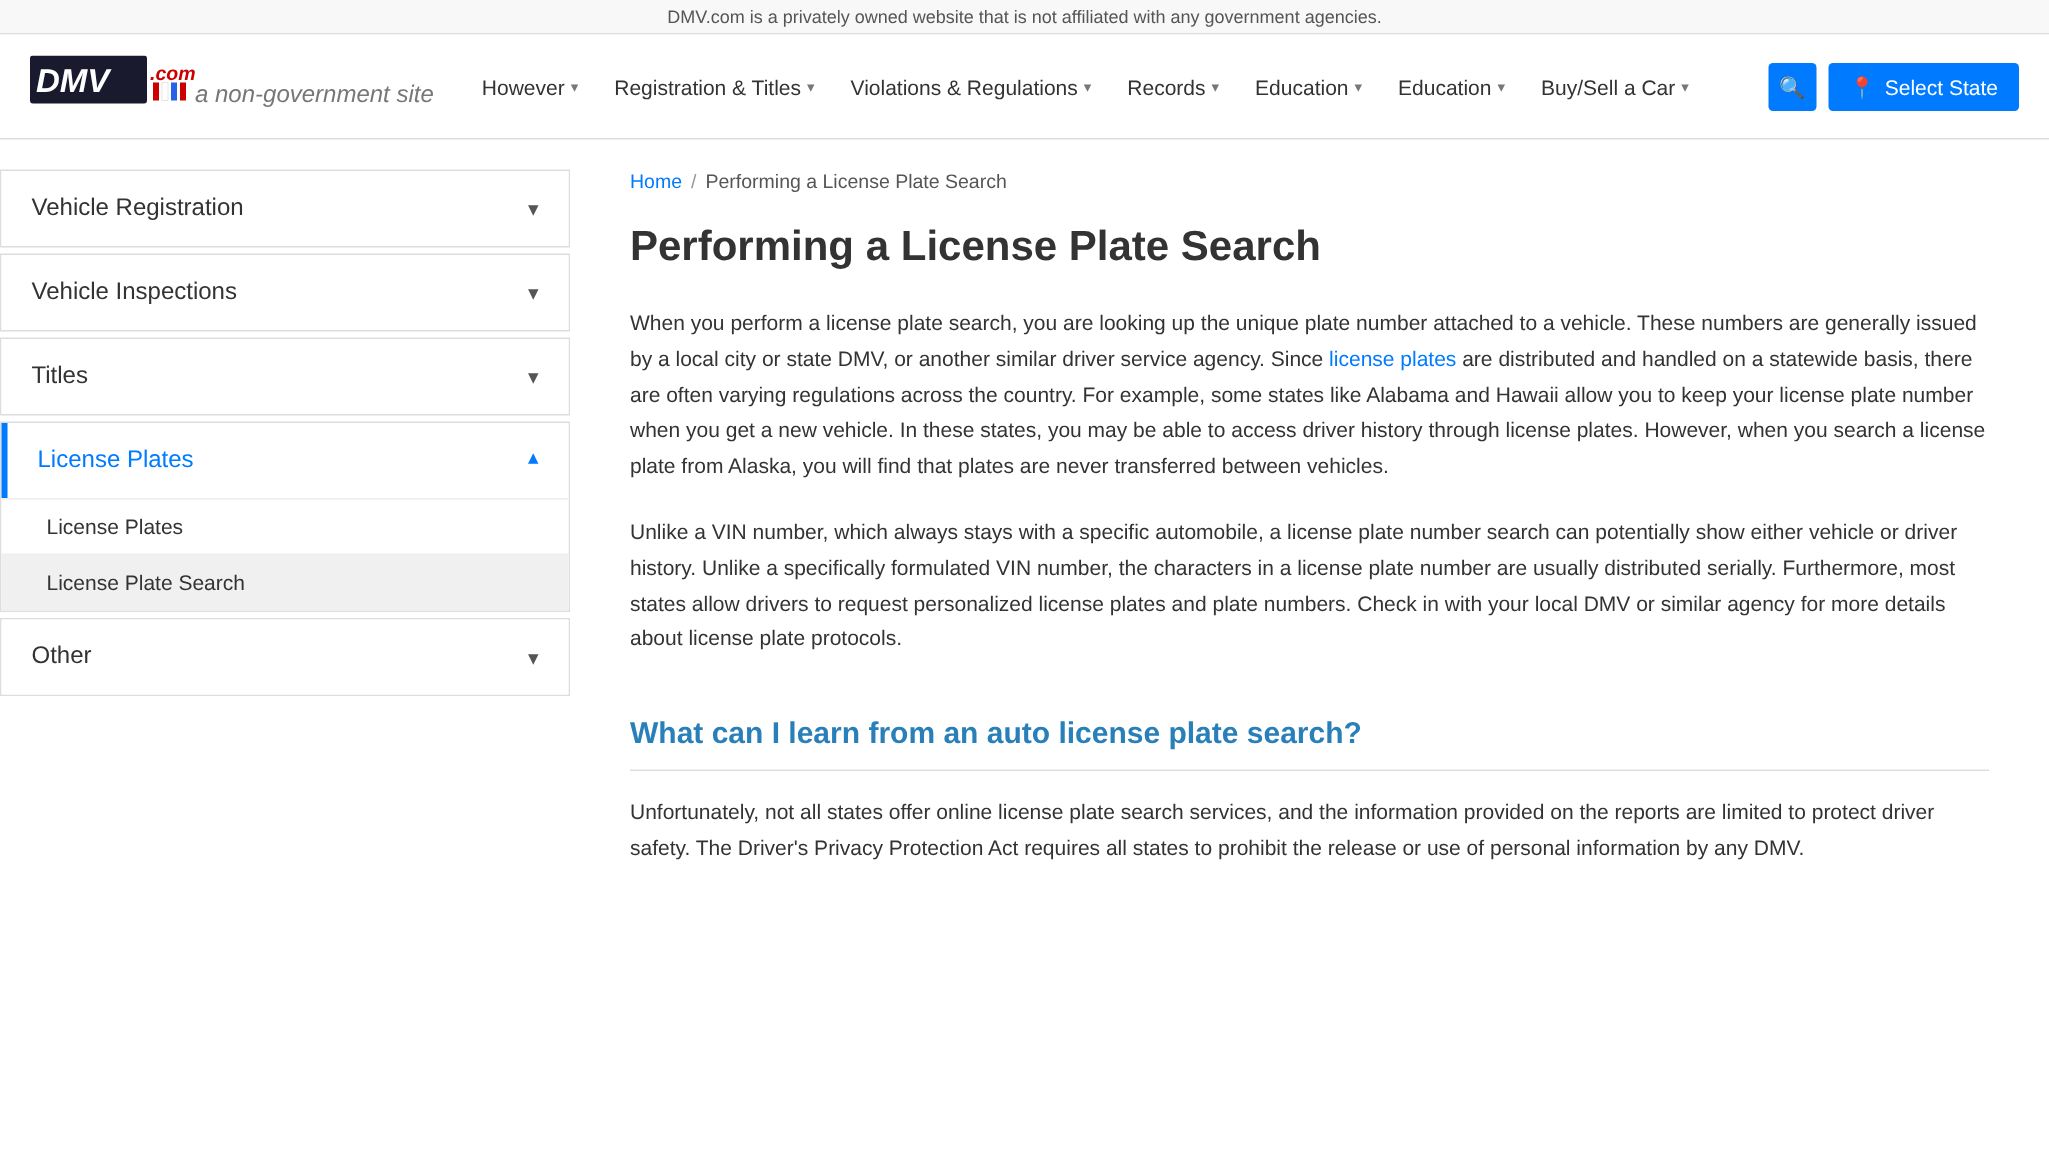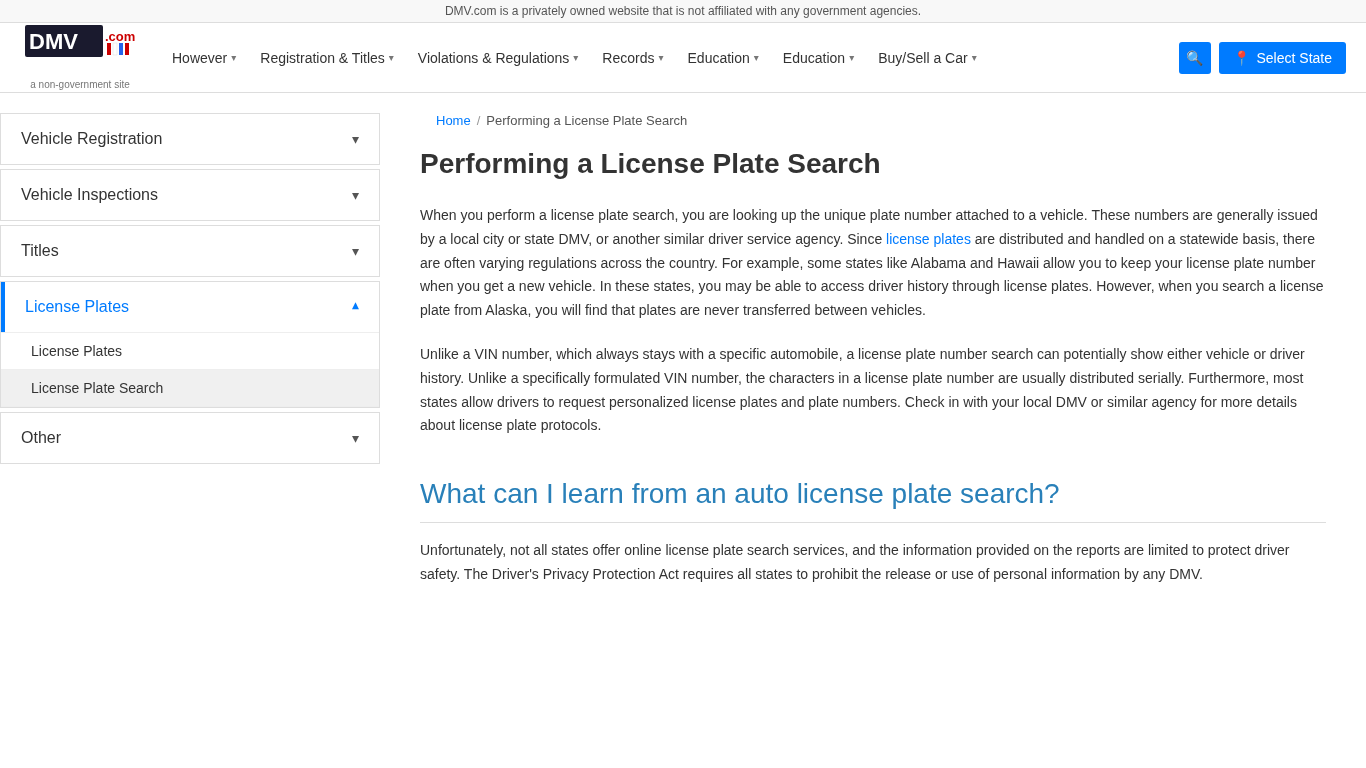--- a/index.html
+++ b/index.html
@@ -20,28 +20,29 @@
       display: flex;
       align-items: center;
       padding: 0 20px;
       height: 70px;
       border-bottom: 1px solid #ddd;
       background: #fff;
     }
 
     .logo-area {
       display: flex;
-      flex-direction: column;
+      flex-direction: row;
       align-items: center;
       margin-right: 20px;
       min-width: 120px;
+      font-style: italic;
     }
 
     .logo-subtitle {
-      font-size: 10px;
+      font-size: 16px;
       color: #777;
       margin-top: 12px;
     }
 
     nav {
       display: flex;
       align-items: center;
       flex: 1;
       gap: 0;
     }
@@ -173,21 +174,20 @@
       align-items: center;
       gap: 6px;
       font-size: 13px;
       margin-bottom: 20px;
       color: #555;
     }
 
     .breadcrumb a {
       color: #007bff;
       text-decoration: none;
-      margin-left: 16px;
     }
 
     .breadcrumb-sep { color: #999; }
 
     h1.page-title {
       font-size: 28px;
       font-weight: 600;
       color: #333;
       margin-bottom: 24px;
     }
@@ -198,22 +198,22 @@
       color: #333;
       margin-bottom: 20px;
     }
 
     .content-text a {
       color: #007bff;
       text-decoration: none;
     }
 
     h2.section-title {
-      font-size: 28px;
-      font-weight: 400;
+      font-size: 20px;
+      font-weight: 700;
       color: #2980b9;
       padding-bottom: 12px;
       border-bottom: 1px solid #ddd;
       margin-bottom: 16px;
       margin-top: 40px;
     }
   </style>
 </head>
 <body>
 

